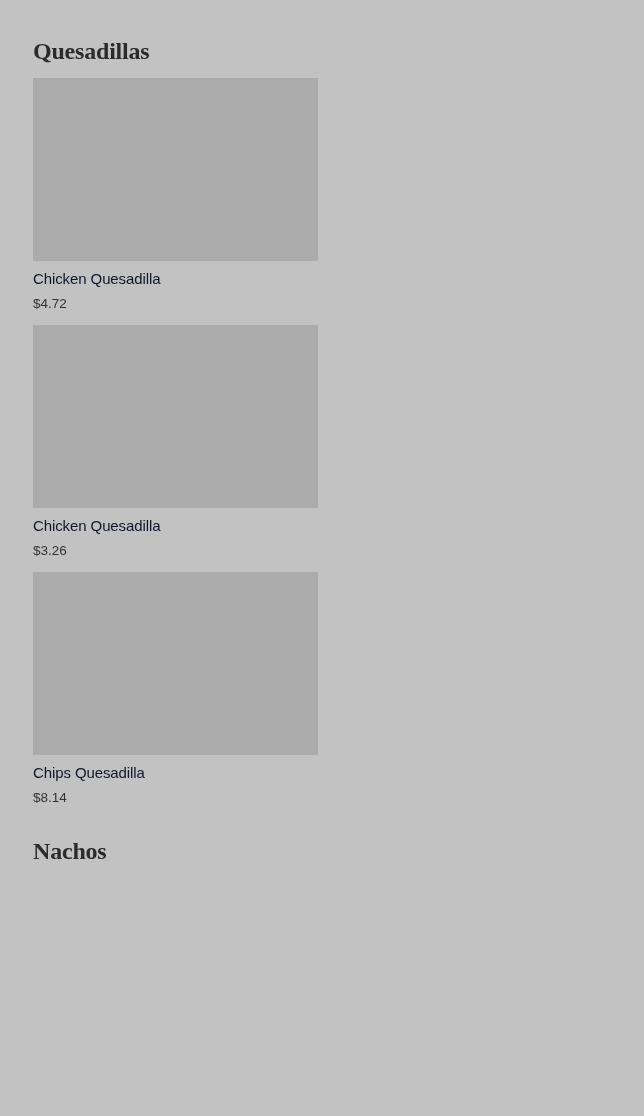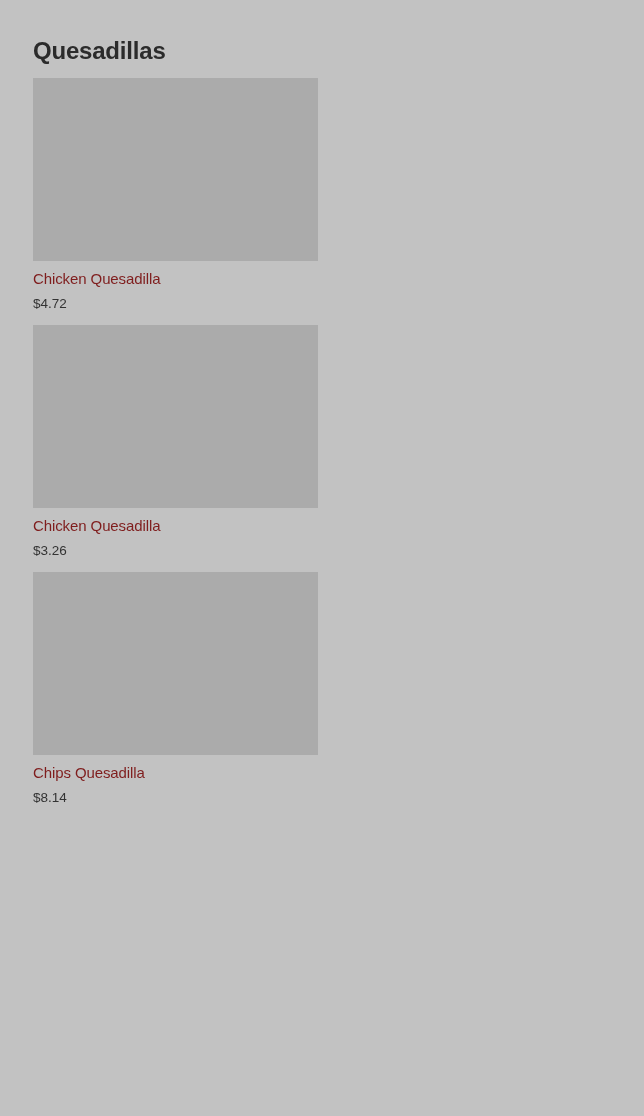--- a/index.html
+++ b/index.html
@@ -49,20 +49,21 @@
     margin: 0;
   }
   .section-header {
     font-size: 24px;
     font-weight: bold;
     color: #2b2b2b;
     letter-spacing: -0.2px;
     padding-top: 32px;
     padding-bottom: 14px;
     line-height: 1.1;
+    font-family: Liberation Serif, serif;
   }
 
   .grid {
     display: flex;
     flex-wrap: wrap;
     gap: 13px 24px;
   }
 
   .card {
     width: 285px;
@@ -73,21 +74,21 @@
   .card-image {
     width: 285px;
     height: 183px;
     background: #ababab;
     display: block;
   }
 
   .card-title {
     font-size: 15px;
     font-weight: normal;
-    color: #7f1d1d;
+    color: #0f172a;
     line-height: 1.25;
     margin-top: 9px;
     letter-spacing: -0.1px;
   }
 
   .card-price {
     font-size: 13.5px;
     color: #333333;
     line-height: 1.2;
     margin-top: 7px;
@@ -123,17 +124,18 @@
           <div class="card">
             <div class="card-image"></div>
             <div class="card-title">Chips Quesadilla</div>
             <div class="card-price">$8.14</div>
           </div>
 
         </div>
       </div>
 
       <div class="section">
+        <div class="section-header">Nachos</div>
       </div>
 
     </div>
   </div>
 </div>
 
 </body></html>

